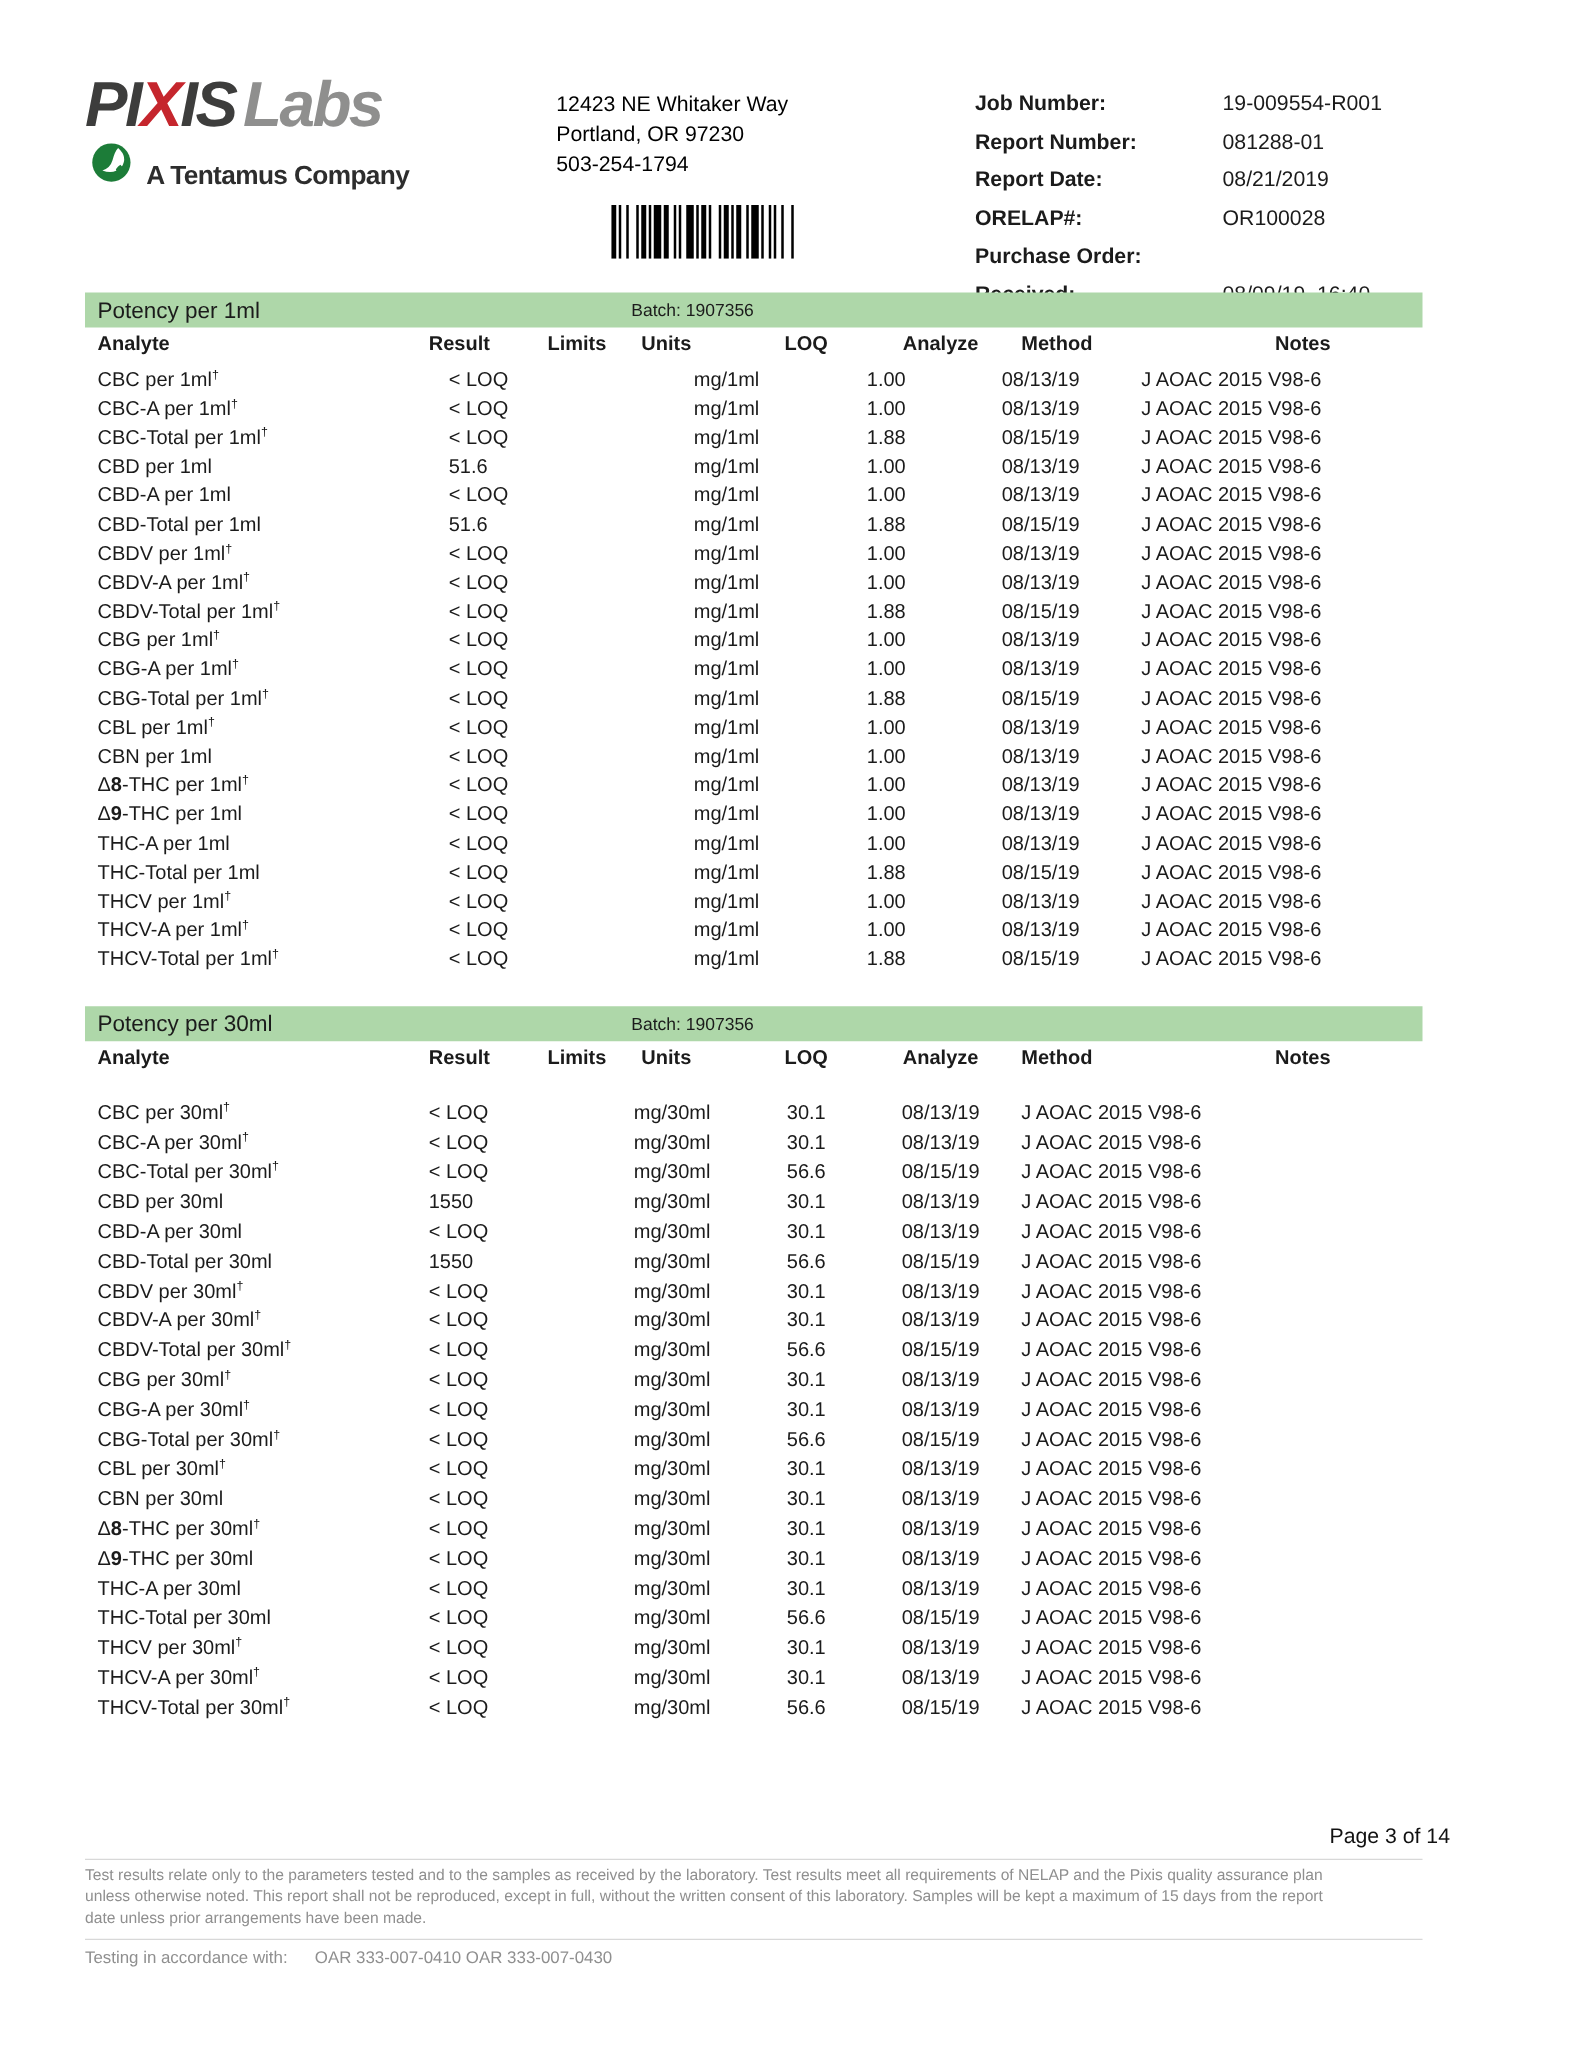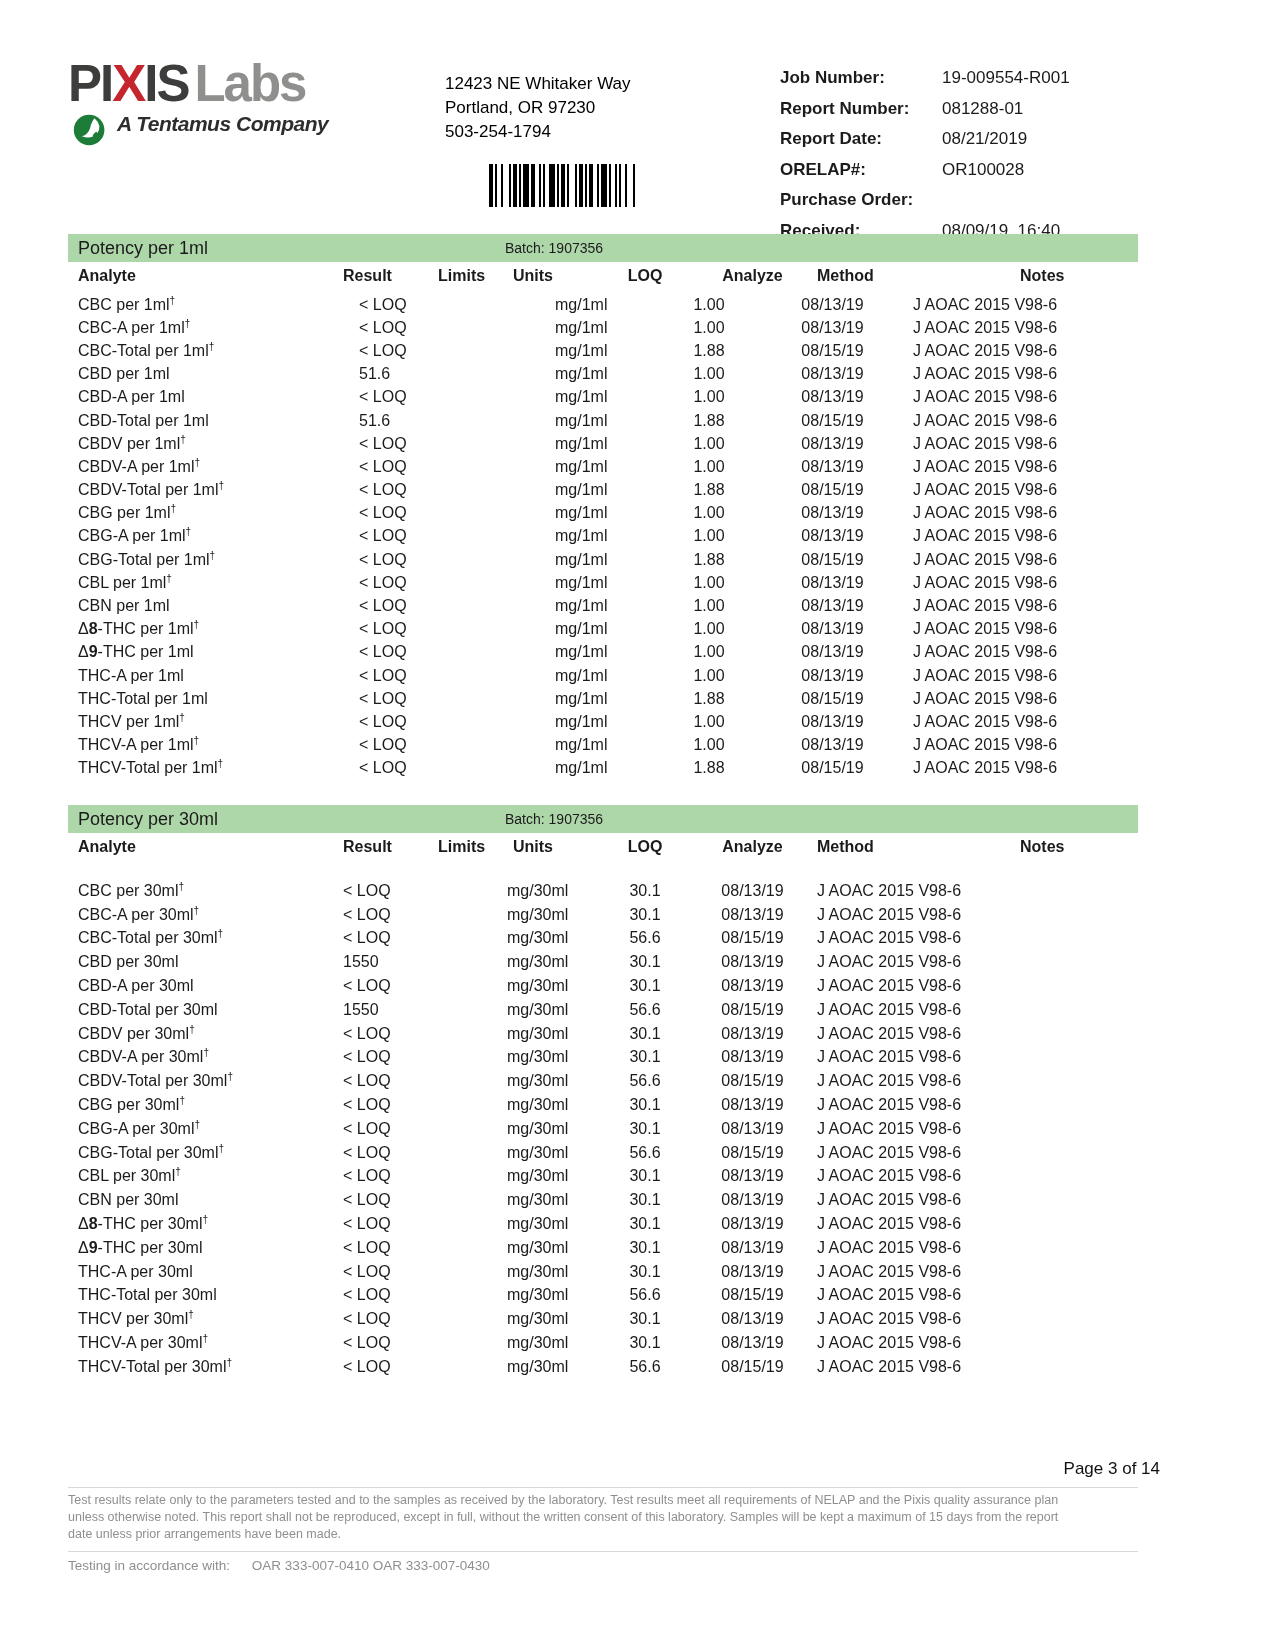--- a/index.html
+++ b/index.html
@@ -2,31 +2,31 @@
 <html style="--banner-green: #aed7a9; --logo-dark: #3d3d3c; --logo-red: #c5262d; --logo-gray: #8f8f8e;"><head>
 <meta charset="utf-8">
 <style>
   html,body{margin:0;padding:0;background:#ffffff;}
   .page{
     position:relative;width:1275px;height:1650px;background:#fff;
     font-family:"Liberation Sans",sans-serif;color:#1b1b1b;overflow:hidden;
   }
   
   .logo{position:absolute;left:68px;top:58px;}
-  .logo-text{font-size:51px;font-weight:bold;letter-spacing:-2px;line-height:52px;}
+  .logo-text{font-size:51px;font-weight:bold;letter-spacing:-2px;line-height:52px;font-style:italic;}
   .lg-dark{color:var(--logo-dark,#3d3d3c);}
   .lg-red{color:var(--logo-red,#c5262d);}
   .lg-gray{color:var(--logo-gray,#8f8f8e);margin-left:6px;font-weight:bold;}
-  .tagline{display:flex;align-items:flex-start;gap:9px;margin-top:2px;margin-left:4px;font-style:italic;}
+  .tagline{display:flex;align-items:flex-end;gap:9px;margin-top:2px;margin-left:4px;}
   .tagline-text{font-size:21px;font-weight:bold;color:#2d2d2d;letter-spacing:-0.5px;}
   .address{position:absolute;left:445px;top:72px;width:260px;
     font-size:17px;line-height:24px;color:#000000;}
   .barcode{position:absolute;left:489px;top:164px;}
   .info{position:absolute;left:780px;top:68px;width:390px;}
-  .info-row{display:flex;height:30.5px;align-items:flex-start;}
+  .info-row{display:flex;height:30.5px;align-items:center;gap:36px;}
   .info-label{width:162px;font-size:17px;font-weight:bold;}
   .info-value{font-size:17px;white-space:pre;}
   
   .pot-section{position:absolute;left:68px;width:1070px;}
   .sec-0{top:234px;}
   .sec-1{top:805px;}
   .banner{position:relative;height:28px;background:var(--banner-green,#aed7a9);}
   .banner-title{position:absolute;left:10px;top:0;line-height:28px;font-size:18px;}
   .banner-batch{position:absolute;left:437px;top:0;line-height:28px;font-size:14px;}
   .thead,.trow{display:grid;grid-template-columns:275px 95px 69px 83px 110px 105px 205px 1fr;}

